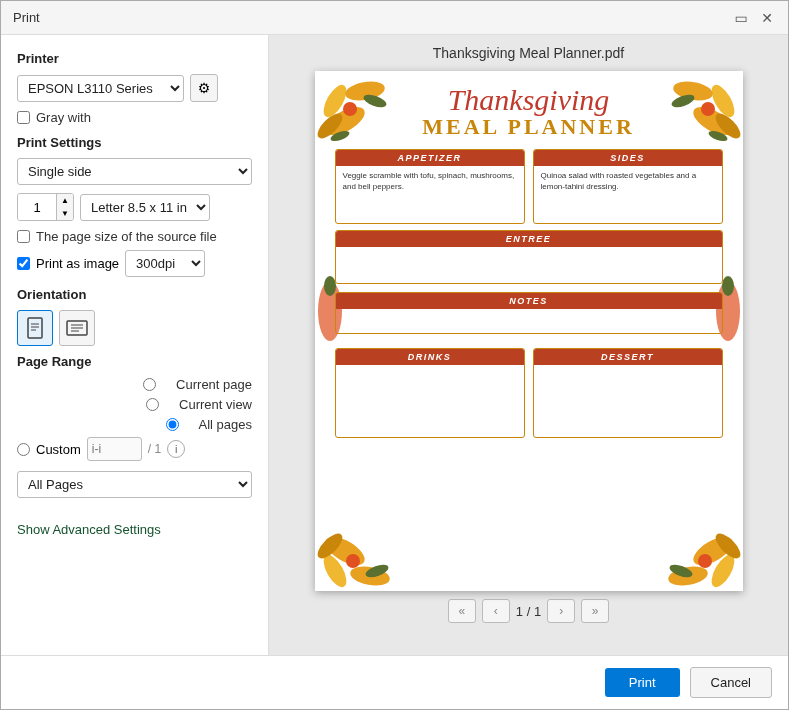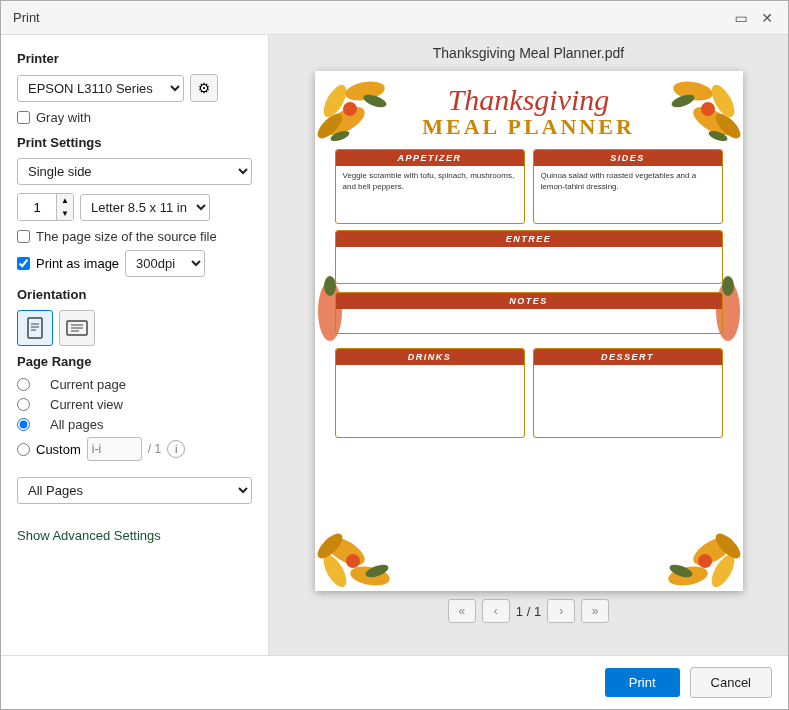--- a/index.html
+++ b/index.html
@@ -179,27 +179,28 @@
     }
     .orient-btn.active { border-color: #0078d7; background: #e5f1fb; }
     .page-range-section { margin-top: 4px; }
     .radio-row {
       display: flex;
       align-items: center;
       gap: 20px;
       margin-bottom: 5px;
       font-size: 13px;
       color: #333;
+      justify-content: flex-end;
     }
     .radio-row input[type="radio"] { cursor: pointer; }
     .custom-row {
       display: flex;
       align-items: center;
       gap: 6px;
-      margin-bottom: 16px;
+      margin-bottom: 10px;
     }
     .custom-input {
       width: 55px;
       height: 24px;
       border: 1px solid #bbb;
       border-radius: 3px;
       padding: 2px 4px;
       font-size: 12px;
       color: #aaa;
       background: #fafafa;

